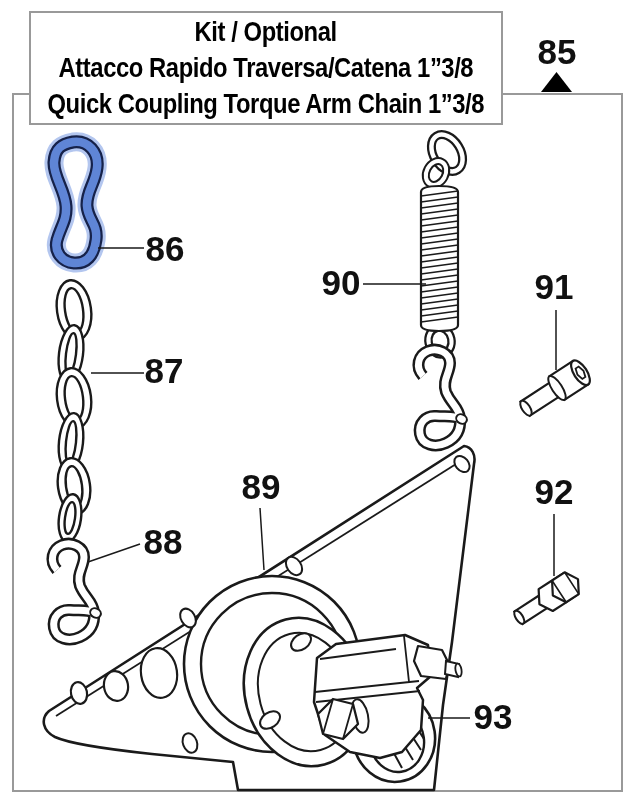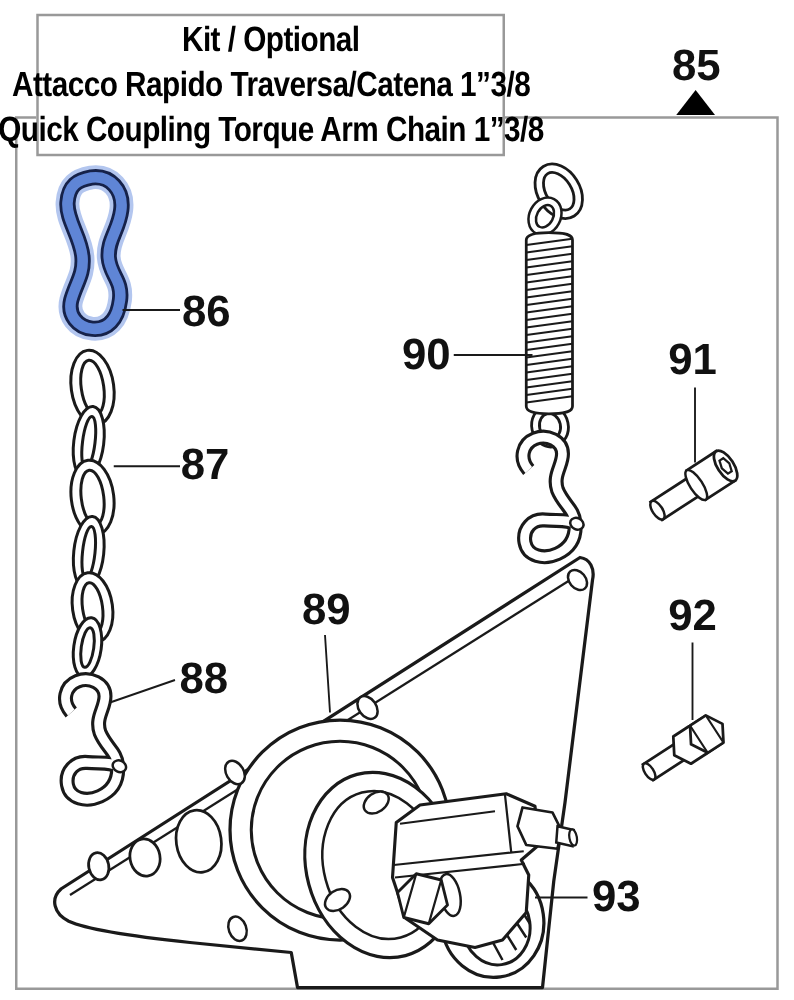--- a/index.html
+++ b/index.html
@@ -1,21 +1,21 @@
 <!DOCTYPE html>
 <html><head>
 <meta charset="utf-8">
 <style>
   html,body{margin:0;padding:0;background:#fff;}
   .stage{position:relative;width:635px;height:800px;background:#fff;overflow:hidden;
          font-family:"Liberation Sans",sans-serif;}
   .outer-box{position:absolute;left:12px;top:93px;width:611px;height:699px;
              border:2px solid #999;box-sizing:border-box;z-index:1;background:transparent;}
   .diagram-svg{position:absolute;left:0;top:0;z-index:2;}
-  .title-box{position:absolute;left:29px;top:11px;width:375px;height:114px;
+  .title-box{position:absolute;left:29px;top:11px;width:474px;height:114px;
              border:2px solid #999;box-sizing:border-box;background:#fff;z-index:3;
              display:flex;flex-direction:column;align-items:center;justify-content:center;}
   .title-line{font-weight:bold;font-size:28px;line-height:36px;color:#000;white-space:nowrap;
               letter-spacing:-0.5px;transform:scaleX(0.85);transform-origin:center;}
   .callout{font-family:"Liberation Sans",sans-serif;font-weight:bold;font-size:35px;fill:#111;}
   .ln{stroke:#1a1a1a;fill:none;}
   .wh{fill:#fff;stroke:#1a1a1a;}
 </style>
 </head>
 <body>

